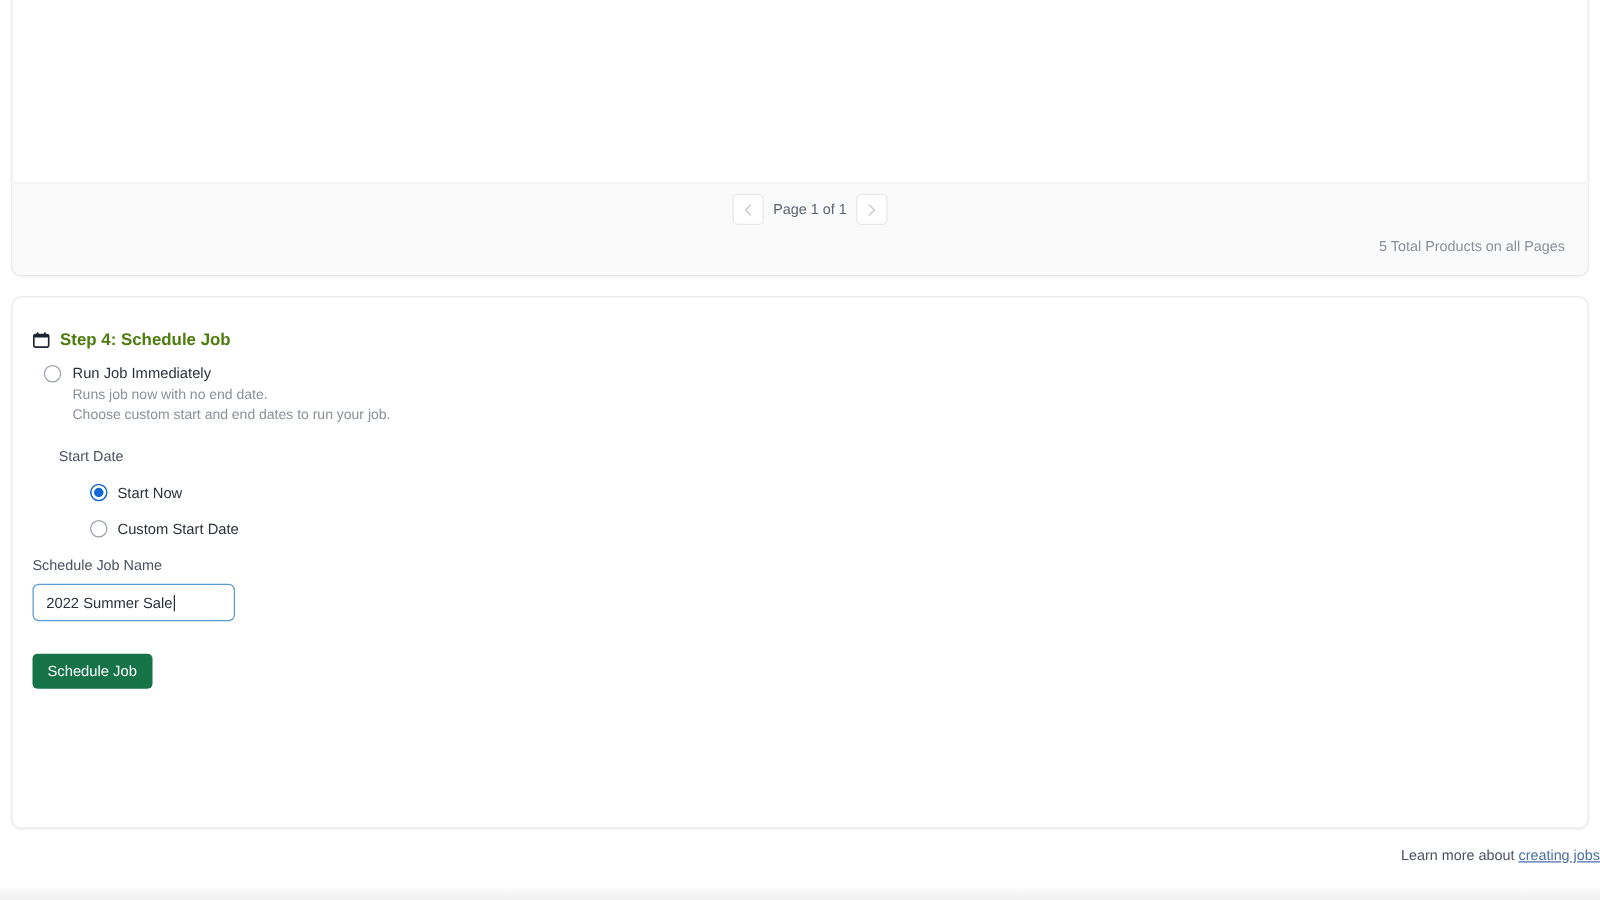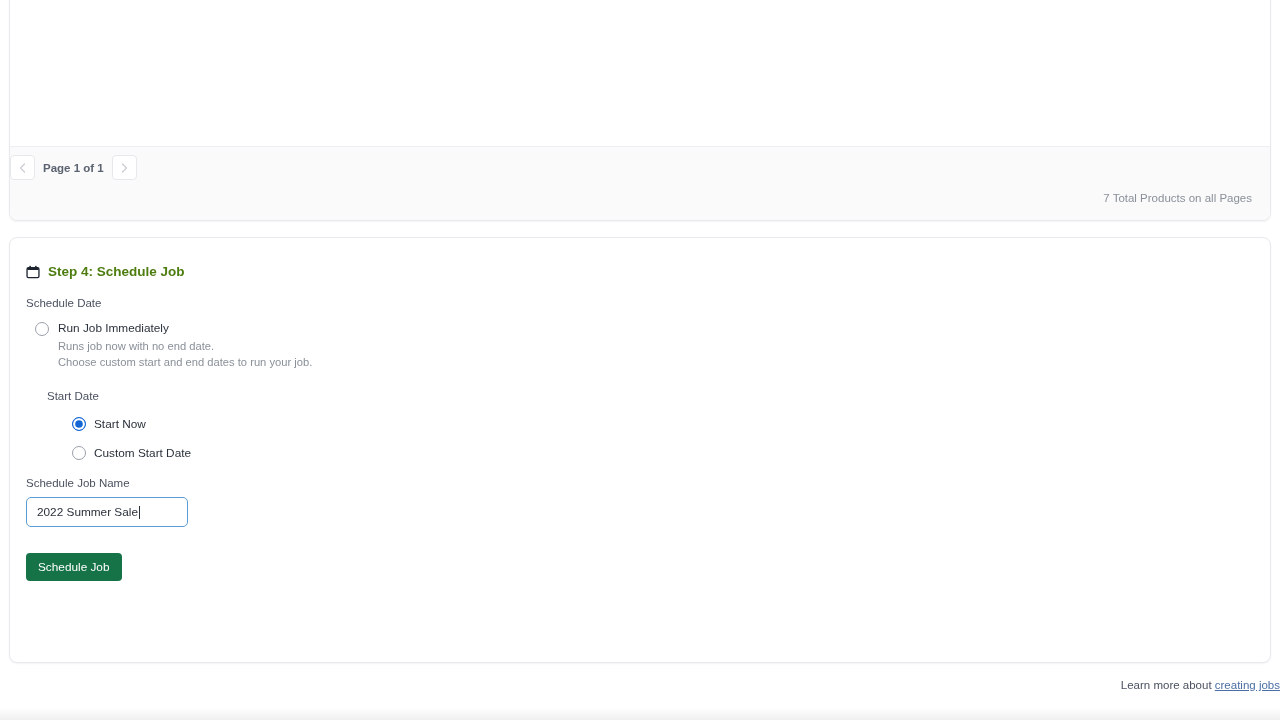--- a/index.html
+++ b/index.html
@@ -39,27 +39,26 @@
   #pagination-bar {
     position: absolute;
     left: 0; right: 0;
     top: 257px;
     height: 75px;
     background: #fafafb;
     border-top: 1px solid #edeff2;
   }
   .pager {
     position: absolute;
-    left: 0; right: 0;
+    left: 16px; right: 0;
     top: 8px;
     display: flex;
-    justify-content: flex-start;
+    justify-content: center;
     align-items: center;
     gap: 8px;
-    font-weight: bold;
   }
   .pg-btn {
     width: 25px; height: 25px;
     border: 1px solid #e6e8eb;
     border-radius: 4px;
     background: #ffffff;
     display: flex; align-items: center; justify-content: center;
     color: #c9ccd2;
     font-size: 12px;
     line-height: 1;
@@ -255,39 +254,38 @@
             <path d="M5.5 1 L1.5 5 L5.5 9" fill="none" stroke="currentColor" stroke-width="1.2" stroke-linecap="round" stroke-linejoin="round"></path>
           </svg>
         </div>
         <div class="pg-label">Page 1 of 1</div>
         <div class="pg-btn">
           <svg width="7" height="10" viewBox="0 0 7 10" aria-hidden="true">
             <path d="M1.5 1 L5.5 5 L1.5 9" fill="none" stroke="currentColor" stroke-width="1.2" stroke-linecap="round" stroke-linejoin="round"></path>
           </svg>
         </div>
       </div>
-      <div class="total-note">7 Total Products on all Pages</div>
+      <div class="total-note">5 Total Products on all Pages</div>
     </div>
   </div>
 
   <div class="card" id="schedule-card">
 
     <div class="step-head">
       <span>
         <svg class="cal-ico" viewBox="0 0 16 16" aria-hidden="true">
           <rect x="1.2" y="3" width="13.6" height="11.5" rx="1.6" fill="none" stroke="#1d2430" stroke-width="1.5"></rect>
           <rect x="1.2" y="3" width="13.6" height="2.6" rx="1.2" fill="#1d2430"></rect>
           <rect x="3.8" y="0.9" width="1.8" height="3" rx="0.8" fill="#1d2430"></rect>
           <rect x="10.4" y="0.9" width="1.8" height="3" rx="0.8" fill="#1d2430"></rect>
         </svg>
       </span>
       <span class="step-title">Step 4: Schedule Job</span>
     </div>
 
-    <div class="field-label">Schedule Date</div>
 
     
     <div class="radio-row">
       <span class="radio"></span>
       <span class="radio-text">Run Job Immediately</span>
     </div>
     <div class="radio-sub">Runs job now with no end date.</div>
 
     
     <div class="radio-sub">Choose custom start and end dates to run your job.</div>

